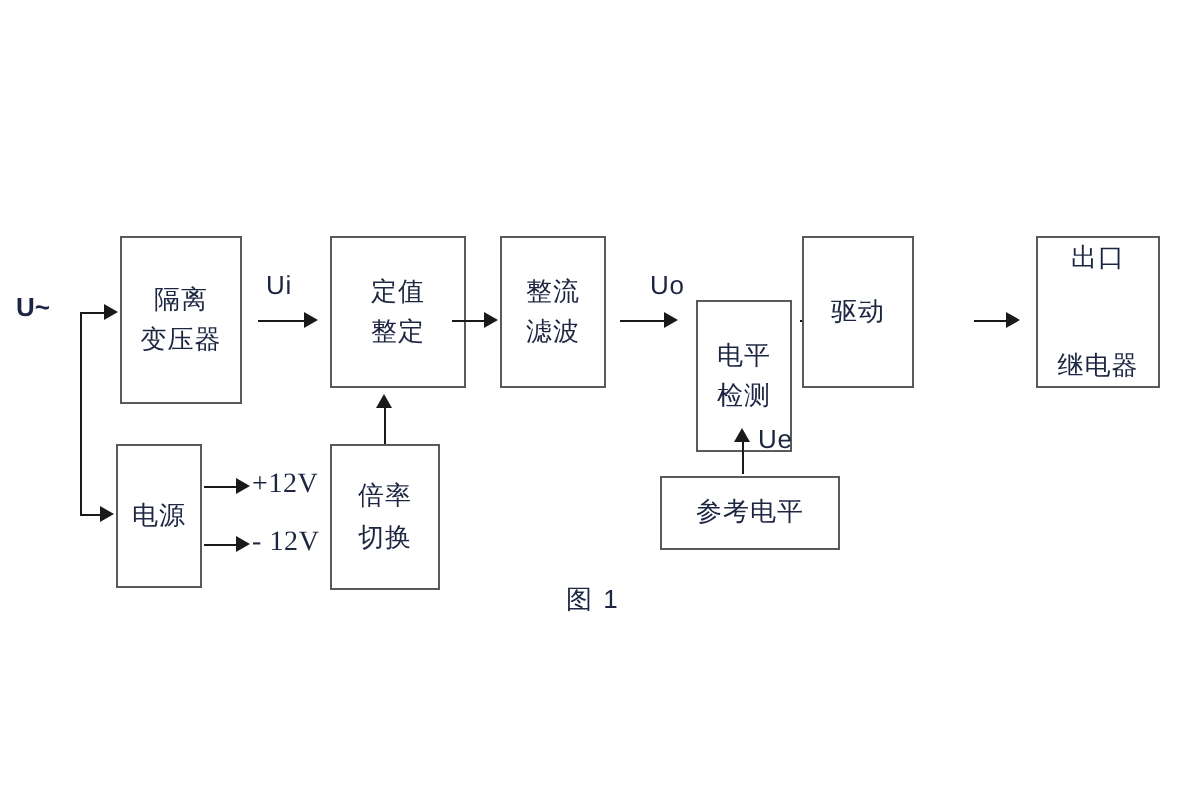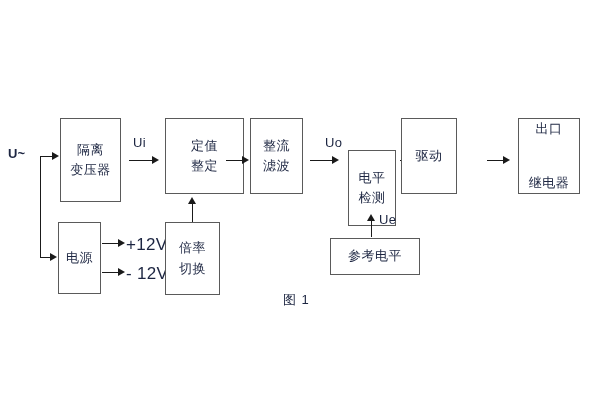--- a/index.html
+++ b/index.html
@@ -38,21 +38,21 @@
   .block .ln { display: block; }
 
   
   .label {
     position: absolute;
     color: #1c2541;
     font-size: 13px;
     white-space: nowrap;
     letter-spacing: 0.3px;
   }
-  .label.small { font-size: 17px; }
+  .label.small { font-size: 14px; font-family: Liberation Serif, serif; }
 
   .caption {
     position: absolute;
     color: #1c2541;
     font-size: 13px;
     letter-spacing: 1px;
     white-space: nowrap;
   }
 
   
@@ -101,21 +101,21 @@
 
   <div class="block" style="left:60px; top:118px; width:61px; height:84px;">
     <span class="ln">隔离</span>
     <span class="ln">变压器</span>
   </div>
 
   <div class="label" style="left:133px; top:135px;">Ui</div>
   <div class="hline" style="left:129px; top:160px; width:24px;"></div>
   <div class="arrow-r" style="left:152px; top:156px;"></div>
 
-  <div class="block" style="left:165px; top:118px; width:79px; height:76px;">
+  <div class="block" style="left:165px; top:118px; width:68px; height:76px;">
     <span class="ln">定值</span>
     <span class="ln">整定</span>
   </div>
 
   <div class="hline" style="left:226px; top:160px; width:17px;"></div>
   <div class="arrow-r" style="left:242px; top:156px;"></div>
 
   <div class="block" style="left:250px; top:118px; width:53px; height:76px;">
     <span class="ln">整流</span>
     <span class="ln">滤波</span>

